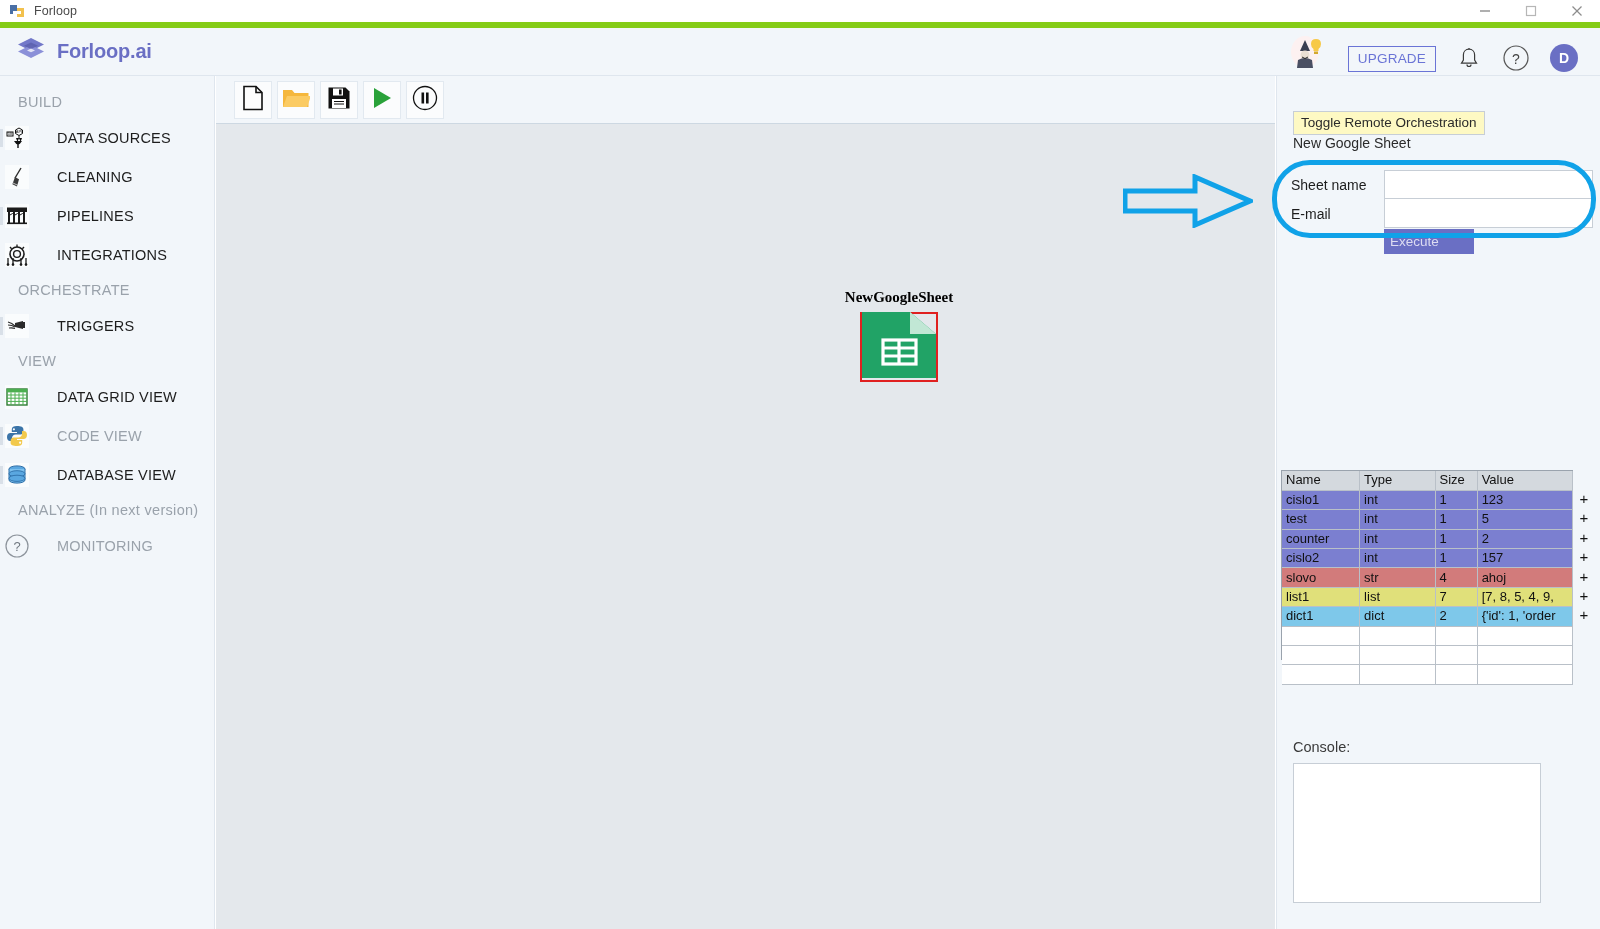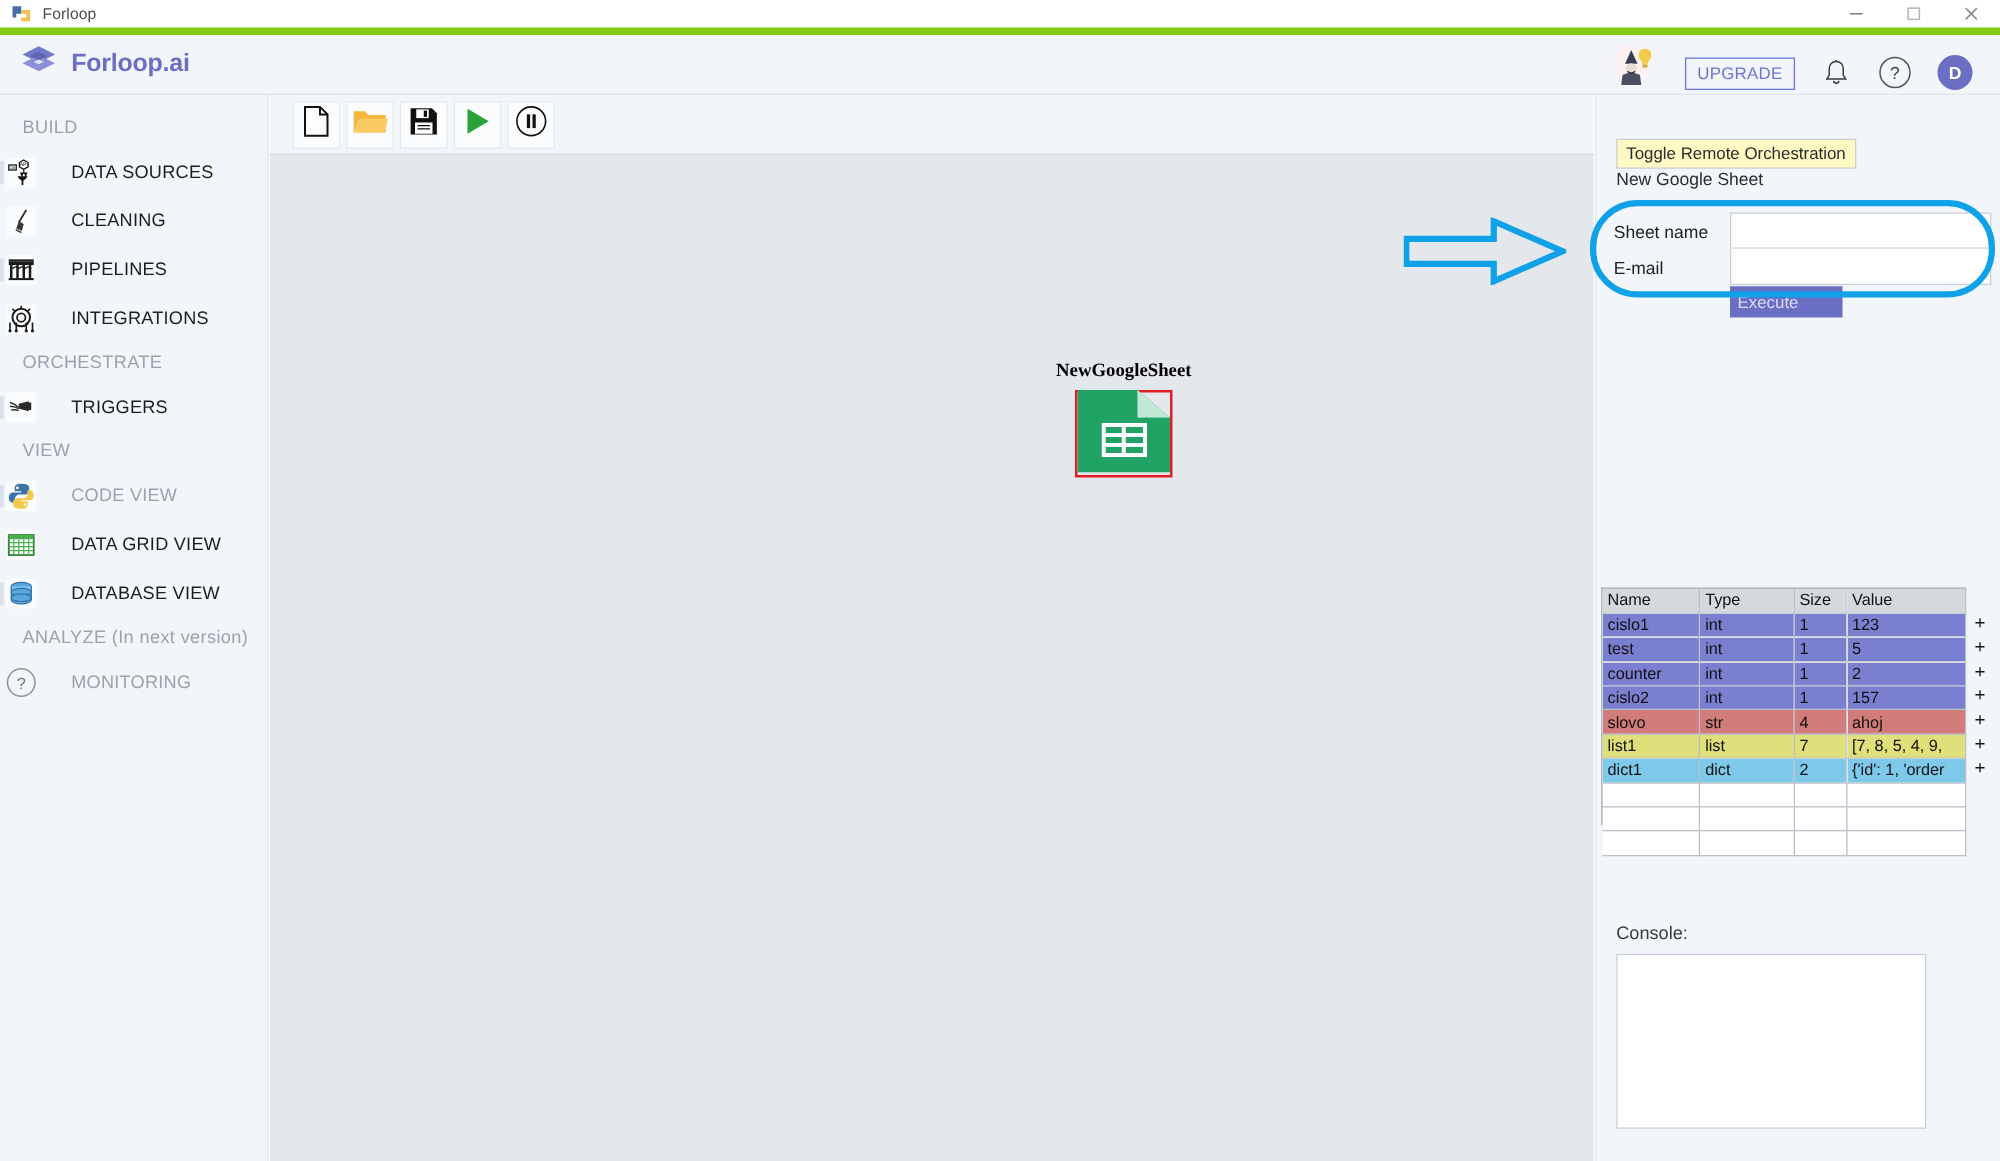--- a/index.html
+++ b/index.html
@@ -351,50 +351,50 @@
           </g>
           <path d="M11 10 l8 -2 l0 8 l-8 -2z" fill="#2b2b2b"></path>
           <rect x="18" y="9" width="3" height="6" fill="#2b2b2b"></rect>
         </svg>
       </span>
       <span class="lbl">TRIGGERS</span>
     </div>
 
     <div class="sb-group">VIEW</div>
 
-    <div class="sb-item dim">
-      <span class="edge-tick"></span>
-      <span class="ico">
-        <svg width="26" height="26" viewBox="0 0 26 26">
-          <rect x="1" y="1" width="24" height="24" fill="#fafcfd"></rect>
-          <path d="M12.8 3 c-3 0 -5 1 -5 3.3 v2.7 h5.2 v0.9 H6.4 c-2 0 -3.4 1.6 -3.4 4 c0 2.4 1.2 4 3.2 4 h1.8 v-2.8 c0 -2 1.7 -3.6 3.8 -3.6 h4.6 c1.8 0 3 -1.4 3 -3.1 V6.3 C19.4 4.2 17.3 3 12.8 3z M9.9 5.2 a1.1 1.1 0 1 1 0 2.2 a1.1 1.1 0 0 1 0 -2.2z" fill="#3b74a8"></path>
-          <path d="M13.2 23 c3 0 5 -1 5 -3.3 v-2.7 h-5.2 v-0.9 h6.6 c2 0 3.4 -1.6 3.4 -4 c0 -2.4 -1.2 -4 -3.2 -4 h-1.8 v2.8 c0 2 -1.7 3.6 -3.8 3.6 H9.6 c-1.8 0 -3 1.4 -3 3.1 v2.1 C6.6 21.8 8.7 23 13.2 23z M16.1 20.8 a1.1 1.1 0 1 1 0 -2.2 a1.1 1.1 0 0 1 0 2.2z" fill="#f2c94c"></path>
-        </svg>
-      </span>
-      <span class="lbl">CODE VIEW</span>
-    </div>
-
     <div class="sb-item">
       <span class="ico">
         <svg width="26" height="26" viewBox="0 0 26 26">
           <rect x="1" y="1" width="24" height="24" fill="#fafcfd"></rect>
           <rect x="3" y="5" width="20" height="16" fill="#ffffff" stroke="#2e7d32" stroke-width="1.4"></rect>
           <rect x="3" y="5" width="20" height="3.4" fill="#4caf50"></rect>
           <g stroke="#4caf50" stroke-width="1">
             <line x1="3" y1="11" x2="23" y2="11"></line>
               <line x1="3" y1="14.2" x2="23" y2="14.2"></line>
             <line x1="3" y1="17.4" x2="23" y2="17.4"></line>
             <line x1="7" y1="8.4" x2="7" y2="21"></line>
               <line x1="11" y1="8.4" x2="11" y2="21"></line>
             <line x1="15" y1="8.4" x2="15" y2="21"></line>
               <line x1="19" y1="8.4" x2="19" y2="21"></line>
           </g>
         </svg>
       </span>
       <span class="lbl">DATA GRID VIEW</span>
+    </div>
+
+    <div class="sb-item dim">
+      <span class="edge-tick"></span>
+      <span class="ico">
+        <svg width="26" height="26" viewBox="0 0 26 26">
+          <rect x="1" y="1" width="24" height="24" fill="#fafcfd"></rect>
+          <path d="M12.8 3 c-3 0 -5 1 -5 3.3 v2.7 h5.2 v0.9 H6.4 c-2 0 -3.4 1.6 -3.4 4 c0 2.4 1.2 4 3.2 4 h1.8 v-2.8 c0 -2 1.7 -3.6 3.8 -3.6 h4.6 c1.8 0 3 -1.4 3 -3.1 V6.3 C19.4 4.2 17.3 3 12.8 3z M9.9 5.2 a1.1 1.1 0 1 1 0 2.2 a1.1 1.1 0 0 1 0 -2.2z" fill="#3b74a8"></path>
+          <path d="M13.2 23 c3 0 5 -1 5 -3.3 v-2.7 h-5.2 v-0.9 h6.6 c2 0 3.4 -1.6 3.4 -4 c0 -2.4 -1.2 -4 -3.2 -4 h-1.8 v2.8 c0 2 -1.7 3.6 -3.8 3.6 H9.6 c-1.8 0 -3 1.4 -3 3.1 v2.1 C6.6 21.8 8.7 23 13.2 23z M16.1 20.8 a1.1 1.1 0 1 1 0 -2.2 a1.1 1.1 0 0 1 0 2.2z" fill="#f2c94c"></path>
+        </svg>
+      </span>
+      <span class="lbl">CODE VIEW</span>
     </div>
 
     <div class="sb-item">
       <span class="edge-tick"></span>
       <span class="ico">
         <svg width="26" height="26" viewBox="0 0 26 26">
           <rect x="1" y="1" width="24" height="24" fill="#fafcfd"></rect>
           <ellipse cx="13" cy="7" rx="8" ry="3.1" fill="#5aa7e0" stroke="#2d6ea8" stroke-width="1"></ellipse>
           <path d="M5 7 v11 a8 3.1 0 0 0 16 0 V7" fill="#7cc0ee" stroke="#2d6ea8" stroke-width="1"></path>
           <ellipse cx="13" cy="11.8" rx="8" ry="3.1" fill="#5aa7e0" stroke="#2d6ea8" stroke-width="0.9"></ellipse>

